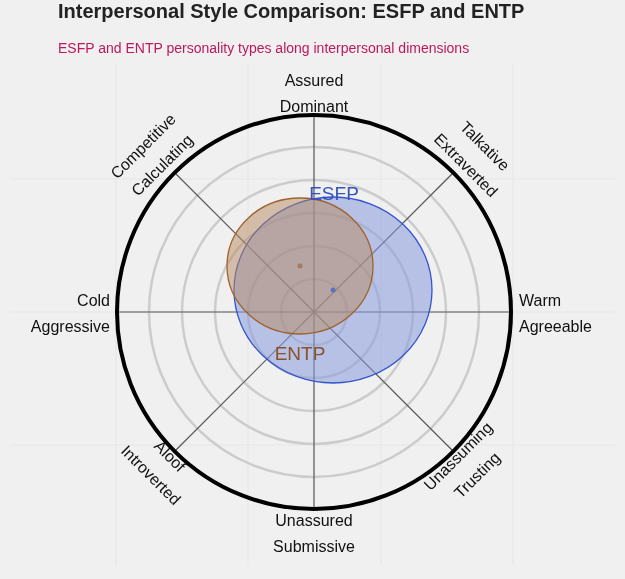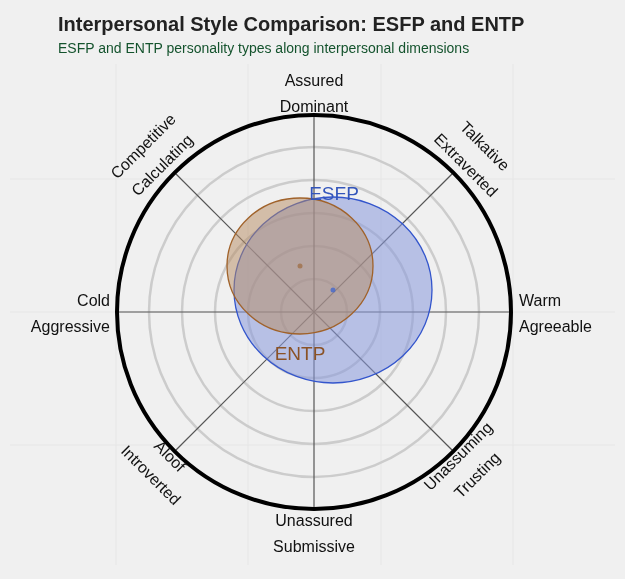--- a/index.html
+++ b/index.html
@@ -6,27 +6,27 @@
   body {
     width: 625px; height: 579px; overflow: hidden;
     background: #ffffff;
     font-family: "Liberation Sans", sans-serif;
   }
   .frame {
     position: absolute; left: 0; top: 0; width: 625px; height: 579px;
     background: #f0f0f0;
   }
   .title {
-    position: absolute; left: 58px; top: 13px;
+    position: absolute; left: 58px; top: 0;
     font-size: 20px; font-weight: bold; color: #222222;
     white-space: nowrap;
   }
   .subtitle {
     position: absolute; left: 58px; top: 40px;
-    font-size: 14px; color: #14532d; white-space: nowrap;
+    font-size: 14px; color: #be185d; white-space: nowrap;
   }
   svg.chart { position: absolute; left: 0; top: 0; }
   .axis-label {
     font-family: "Liberation Sans", sans-serif;
     font-size: 16px; fill: #111111;
   }
   .type-label {
     font-family: "Liberation Sans", sans-serif;
     font-size: 19px;
   }

